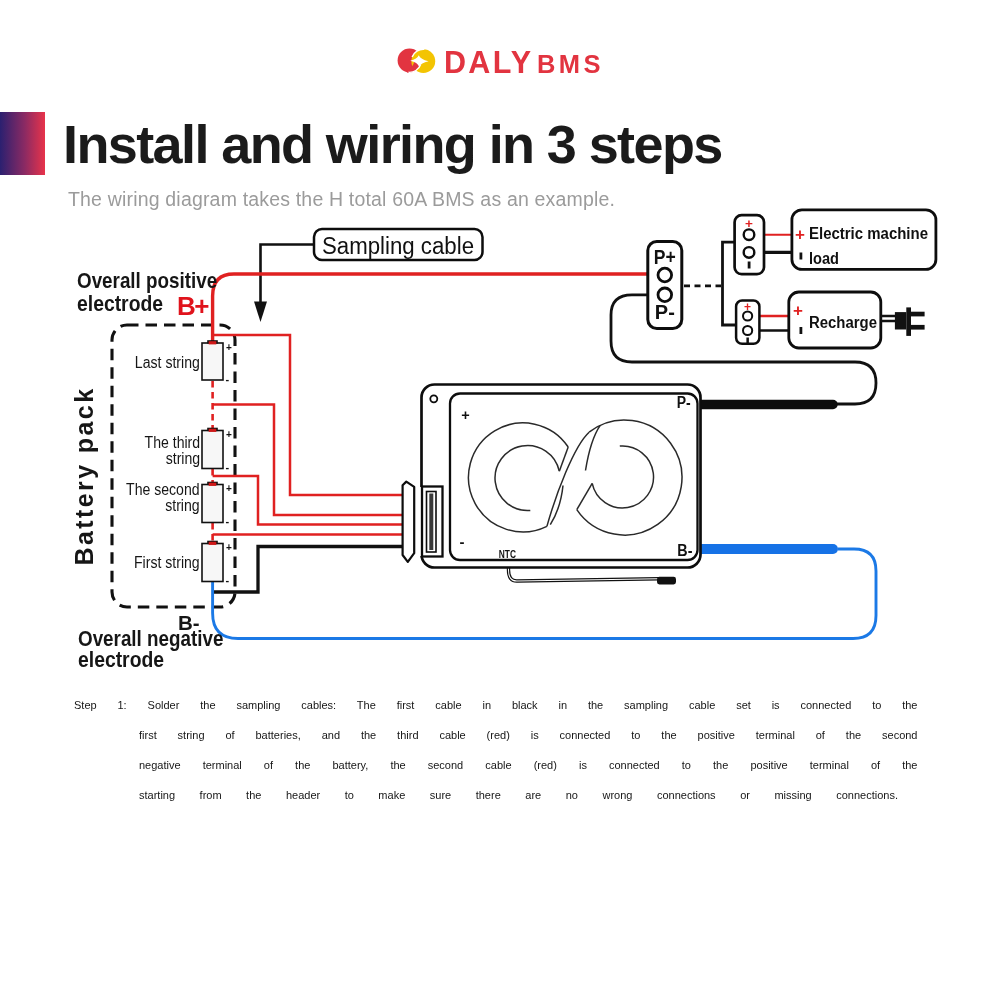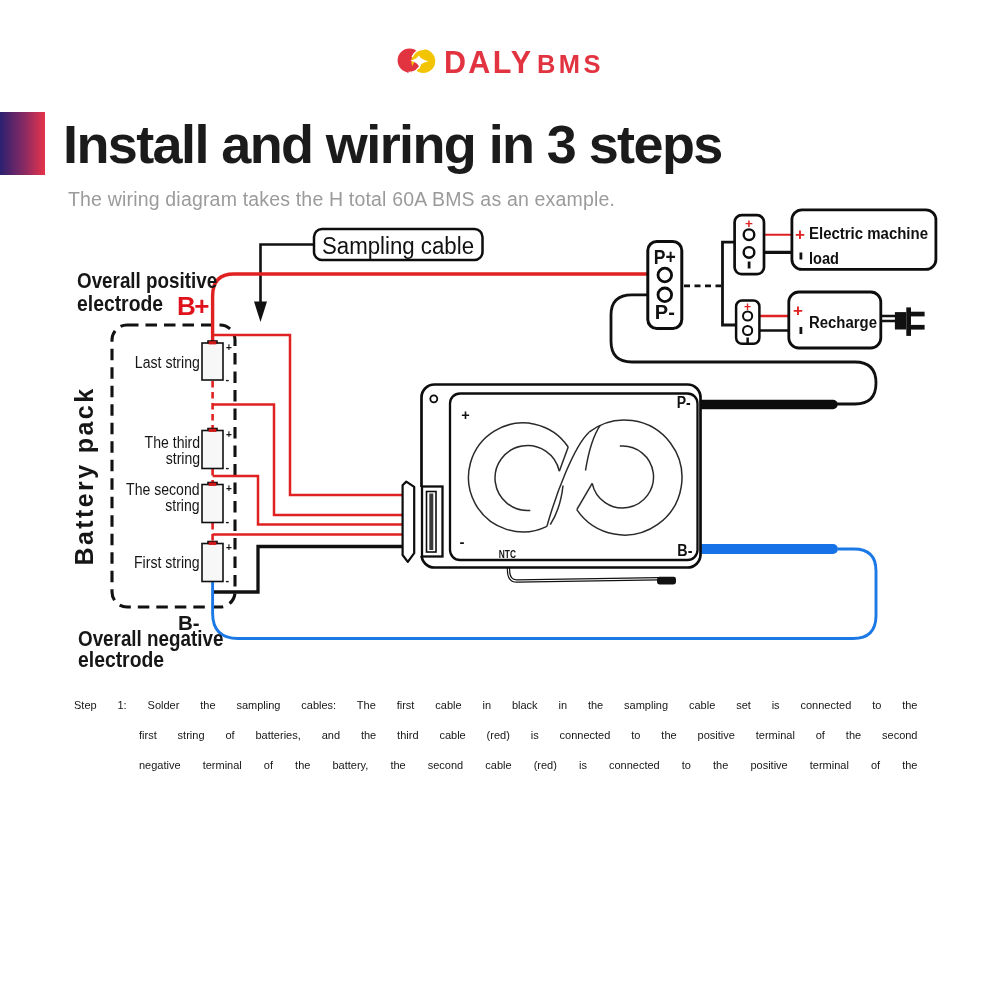--- a/index.html
+++ b/index.html
@@ -181,13 +181,14 @@
 <div class="abs" style="left:84px;top:476px;transform:translate(-50%,-50%) rotate(-90deg);font-size:25px;font-weight:bold;color:#161616;letter-spacing:2.4px;white-space:nowrap;">Battery pack</div>
 <div class="cellbl" style="top:355px;">Last string</div>
 <div class="cellbl" style="top:435px;">The third<br>string</div>
 <div class="cellbl" style="top:482px;">The second<br>string</div>
 <div class="cellbl" style="top:555px;">First string</div>
 
 <div id="steps">
   <div class="ln">Step 1: Solder the sampling cables: The first cable in black in the sampling cable set is connected to the</div>
   <div class="ln ind">first string of batteries, and the third cable (red) is connected to the positive terminal of the second</div>
   <div class="ln ind">negative terminal of the battery, the second cable (red) is connected to the positive terminal of the</div>
+  <div class="ln ind" style="width:759px;">starting from the header to make sure there are no wrong connections or missing connections.</div>
 </div>
 
 </body></html>

